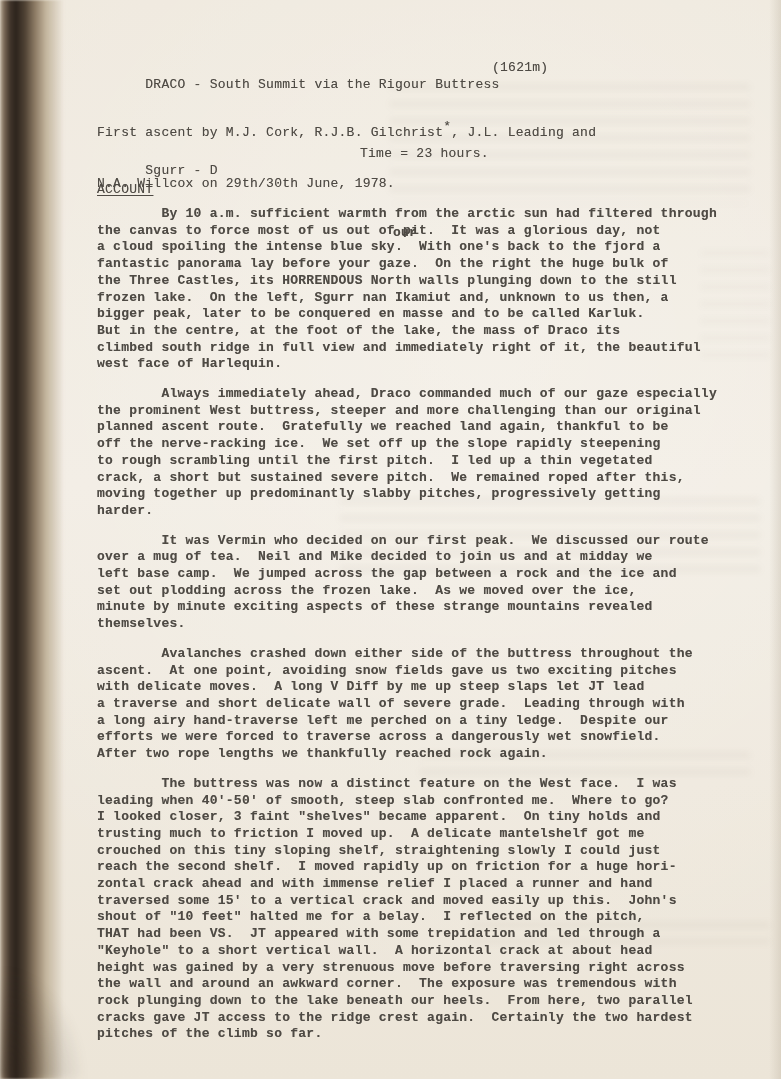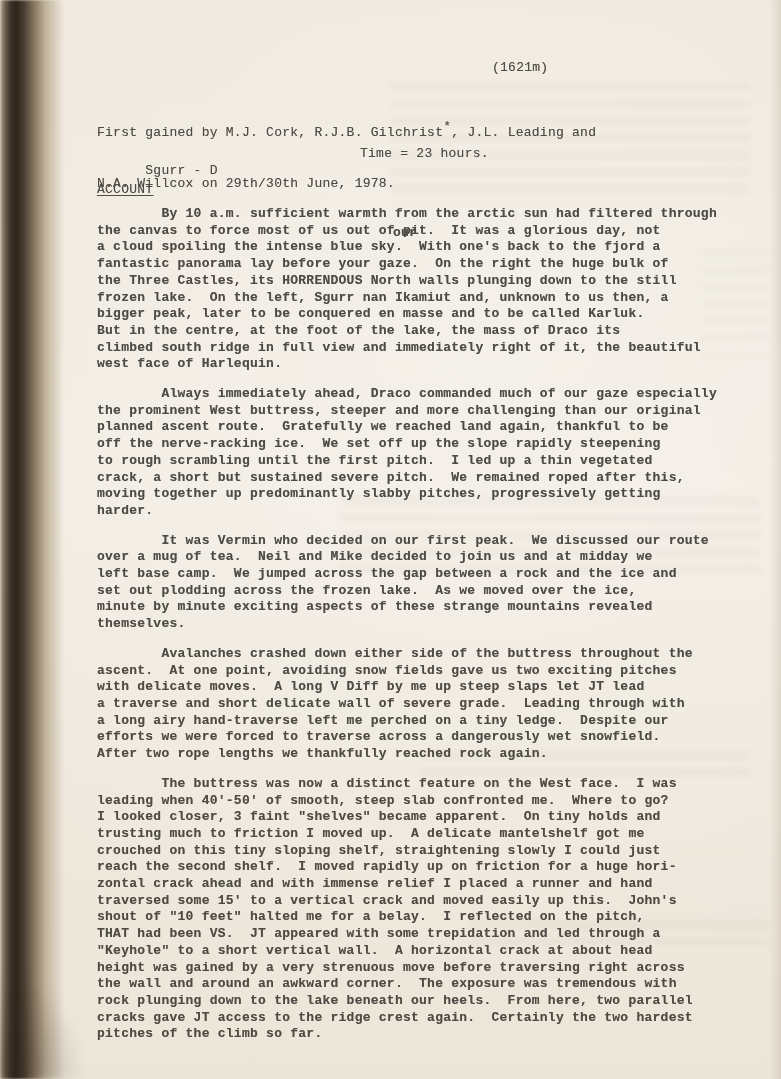--- a/index.html
+++ b/index.html
@@ -72,25 +72,26 @@
 
   <div class="ghost g1"></div>
   <div class="ghost g2"></div>
   <div class="ghost g3"></div>
   <div class="ghost g4"></div>
   <div class="ghost g5"></div>
 
   <div class="content">
 
     <div class="title-row">
+      <span>DRACO - South Summit via the Rigour Buttress</span>
       <span class="elev">(1621m)</span>
     </div>
 
     <div class="ascent">
-      <div><span>First gained by M.J. Cork, R.J.B. Gilchrist</span><span class="sup">*</span><span>, J.L. Leading and</span></div>
+      <div><span>First ascent by M.J. Cork, R.J.B. Gilchrist</span><span class="sup">*</span><span>, J.L. Leading and</span></div>
       <div>N.A. Willcox on 29th/30th June, 1978.</div>
     </div>
 
     <div class="grade-row">
       <span>Sgurr - D</span>
       <span class="time">Time = 23 hours.</span>
     </div>
 
     <div class="heading">ACCOUNT</div>
 

